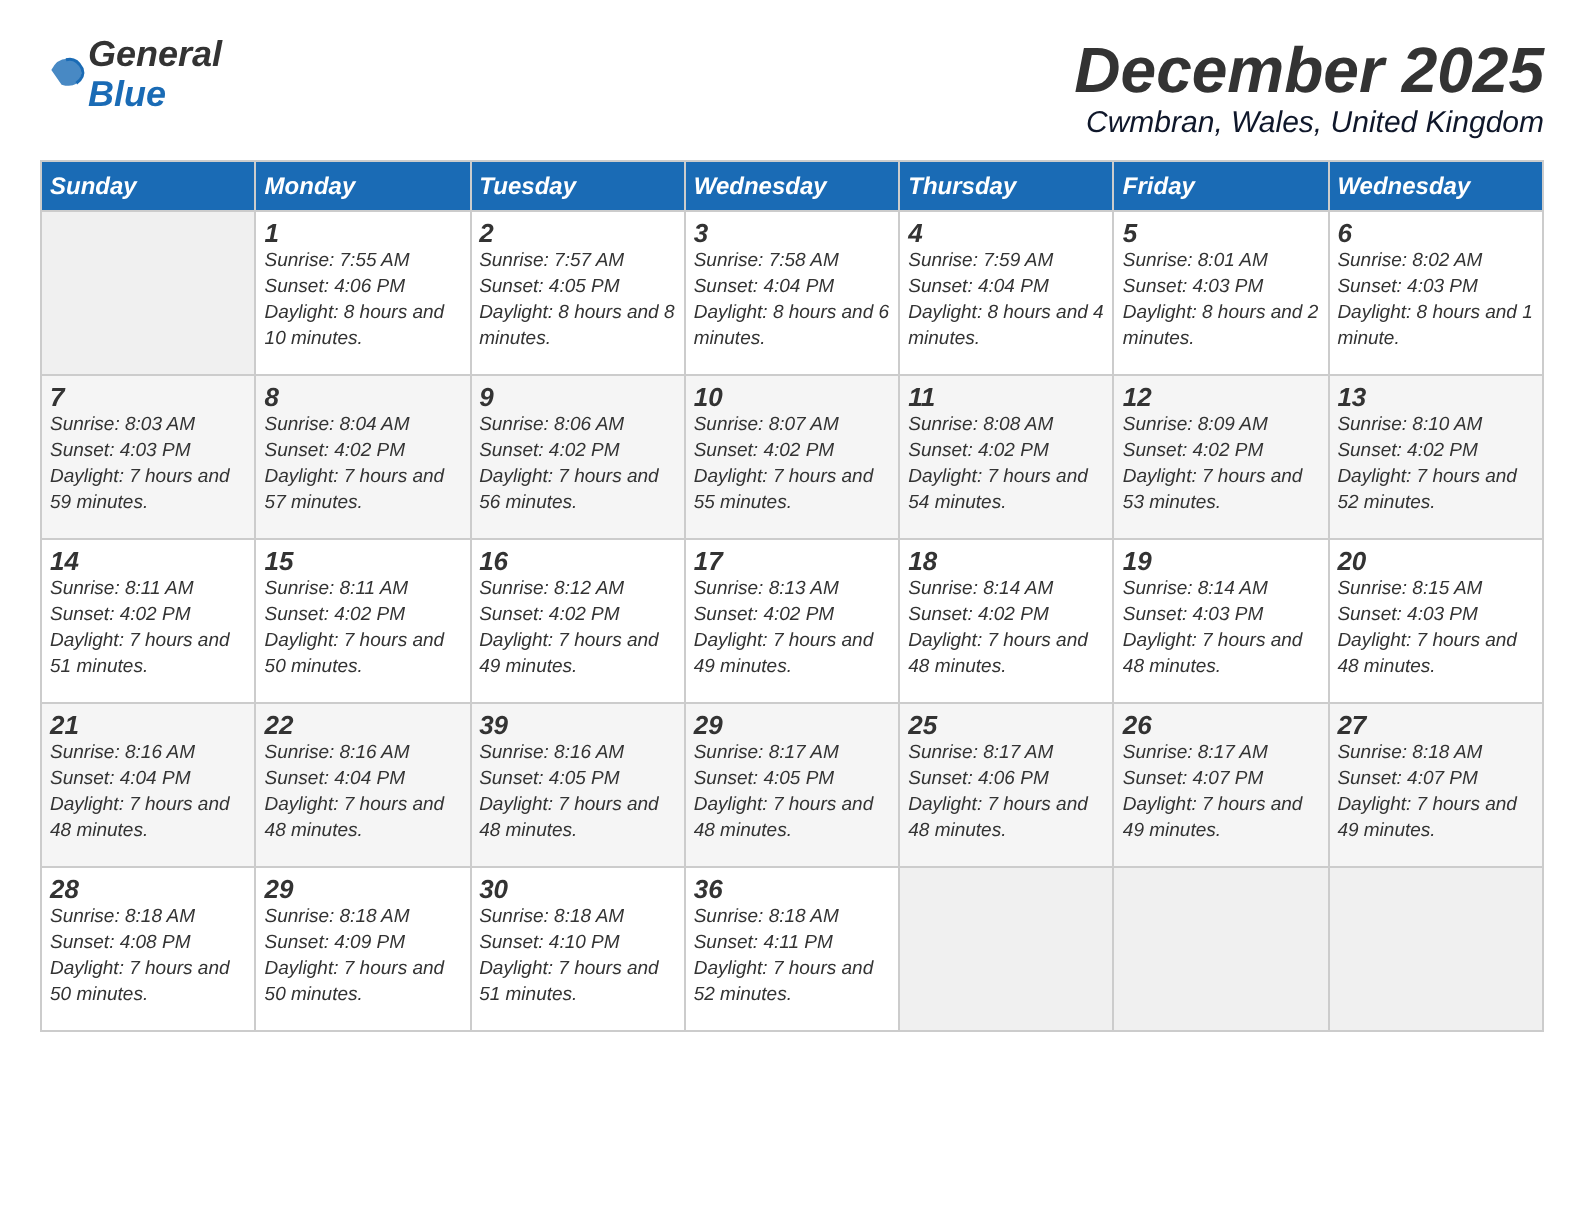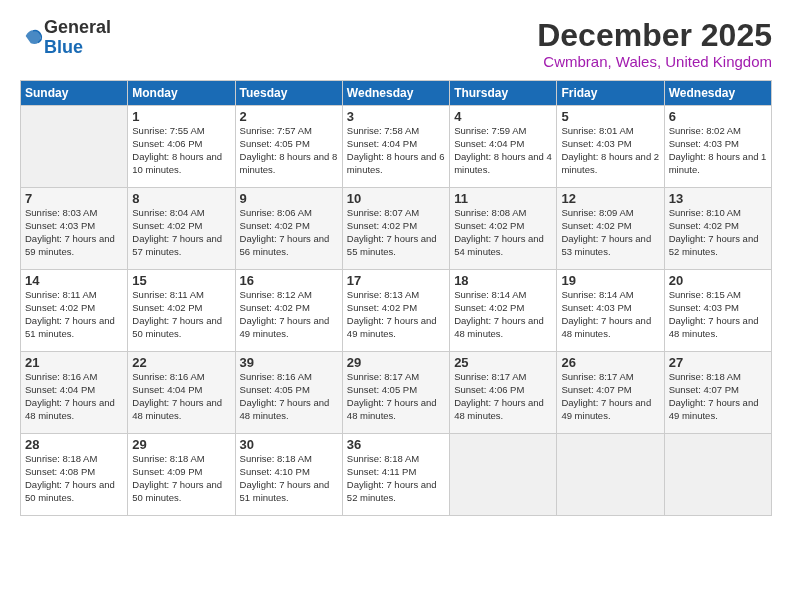--- a/index.html
+++ b/index.html
@@ -7,20 +7,21 @@
       width: 792px;
       height: 612px;
       font-family: Arial, sans-serif;
       background: #fff;
       overflow: hidden;
     }
     .page {
       width: 792px;
       height: 436px;
       padding: 18px 20px 12px 20px;
+      font-style: italic;
     }
     .header {
       display: flex;
       justify-content: space-between;
       align-items: flex-start;
       margin-bottom: 10px;
     }
     .logo {
       display: flex;
       align-items: center;
@@ -42,21 +43,21 @@
     }
     .calendar-title {
       font-size: 32px;
       font-weight: bold;
       color: #333;
       line-height: 1.1;
       margin-left: 34px;
     }
     .calendar-subtitle {
       font-size: 15px;
-      color: #a21caf;
+      color: #0f172a;
     }
     table {
       width: 100%;
       border-collapse: collapse;
       table-layout: fixed;
     }
     thead tr th {
       background: #1a6bb5;
       color: #fff;
       font-size: 12px;

